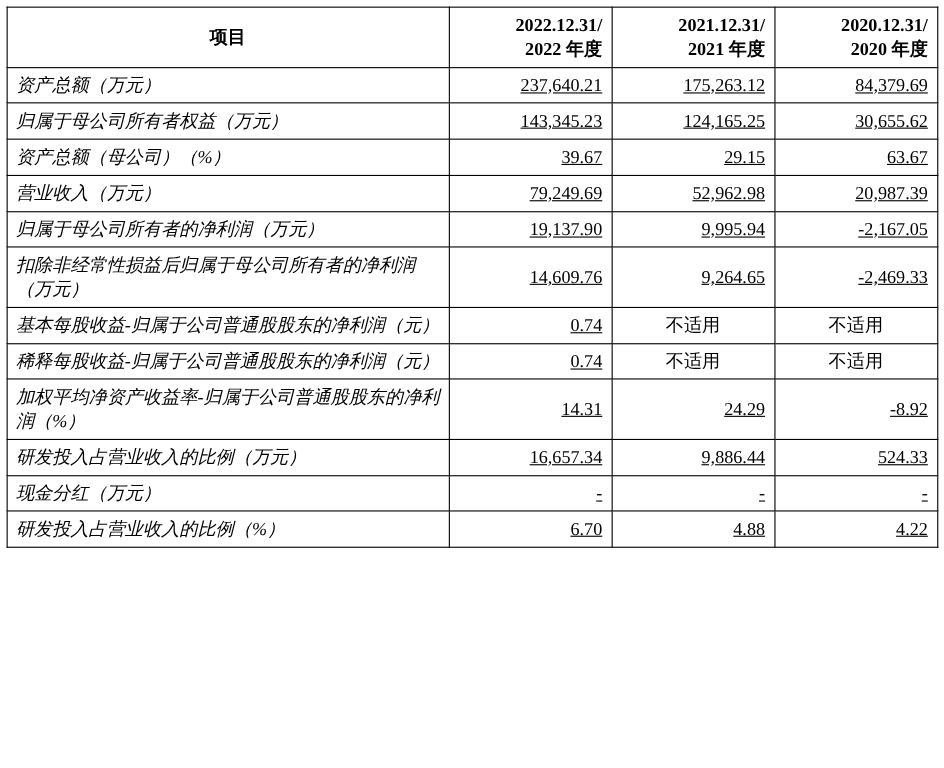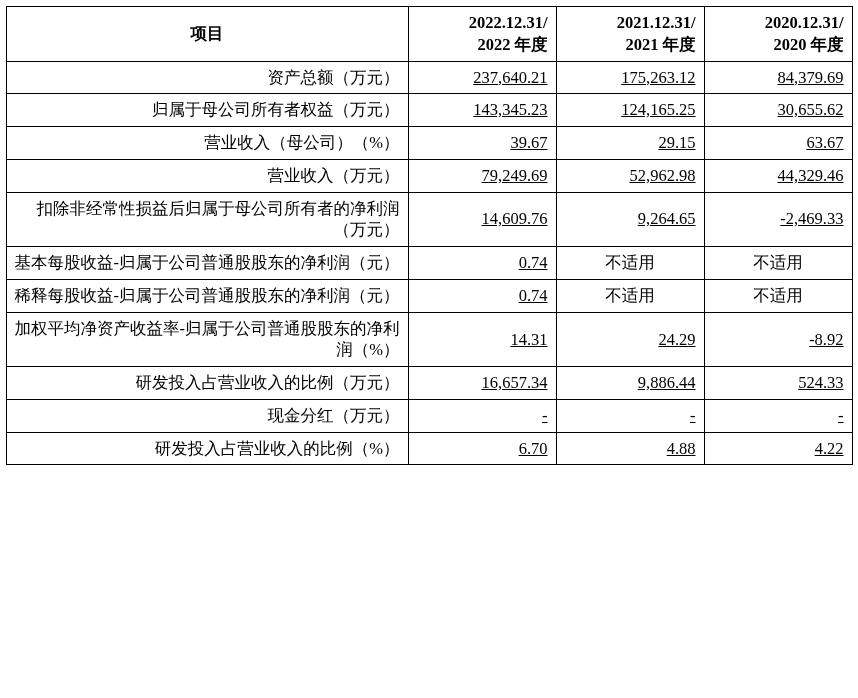--- a/index.html
+++ b/index.html
@@ -40,22 +40,23 @@
   col.c-item { width: 402px; }
   col.c-y1 { width: 148px; }
   col.c-y2 { width: 148px; }
   col.c-y3 { width: 148px; }
   .hdr-line {
     display: block;
     white-space: nowrap;
     text-align: right;
   }
   td.item-cell {
-    text-align: right;
+    text-align: left;
     font-weight: normal;
+    font-style: italic;
   }
   td.num-cell {
     text-align: right;
     font-weight: normal;
     white-space: nowrap;
     text-decoration: underline;
   }
   td.txt-cell {
     text-align: center;
     white-space: nowrap;
@@ -99,30 +100,36 @@
         <td class="num-cell">175,263.12</td>
         <td class="num-cell">84,379.69</td>
       </tr>
       <tr>
         <td class="item-cell">归属于母公司所有者权益（万元）</td>
         <td class="num-cell">143,345.23</td>
         <td class="num-cell">124,165.25</td>
         <td class="num-cell">30,655.62</td>
       </tr>
       <tr>
-        <td class="item-cell">营业收入（母公司）（%）</td>
+        <td class="item-cell">资产总额（母公司）（%）</td>
         <td class="num-cell">39.67</td>
         <td class="num-cell">29.15</td>
         <td class="num-cell">63.67</td>
       </tr>
       <tr>
         <td class="item-cell">营业收入（万元）</td>
         <td class="num-cell">79,249.69</td>
         <td class="num-cell">52,962.98</td>
-        <td class="num-cell">44,329.46</td>
+        <td class="num-cell">20,987.39</td>
+      </tr>
+      <tr class="tall">
+        <td class="item-cell">归属于母公司所有者的净利润（万元）</td>
+        <td class="num-cell">19,137.90</td>
+        <td class="num-cell">9,995.94</td>
+        <td class="num-cell">-2,167.05</td>
       </tr>
       <tr class="tall">
         <td class="item-cell">扣除非经常性损益后归属于母公司所有者的净利润（万元）</td>
         <td class="num-cell">14,609.76</td>
         <td class="num-cell">9,264.65</td>
         <td class="num-cell">-2,469.33</td>
       </tr>
       <tr class="tall">
         <td class="item-cell">基本每股收益-归属于公司普通股股东的净利润（元）</td>
         <td class="num-cell">0.74</td>

